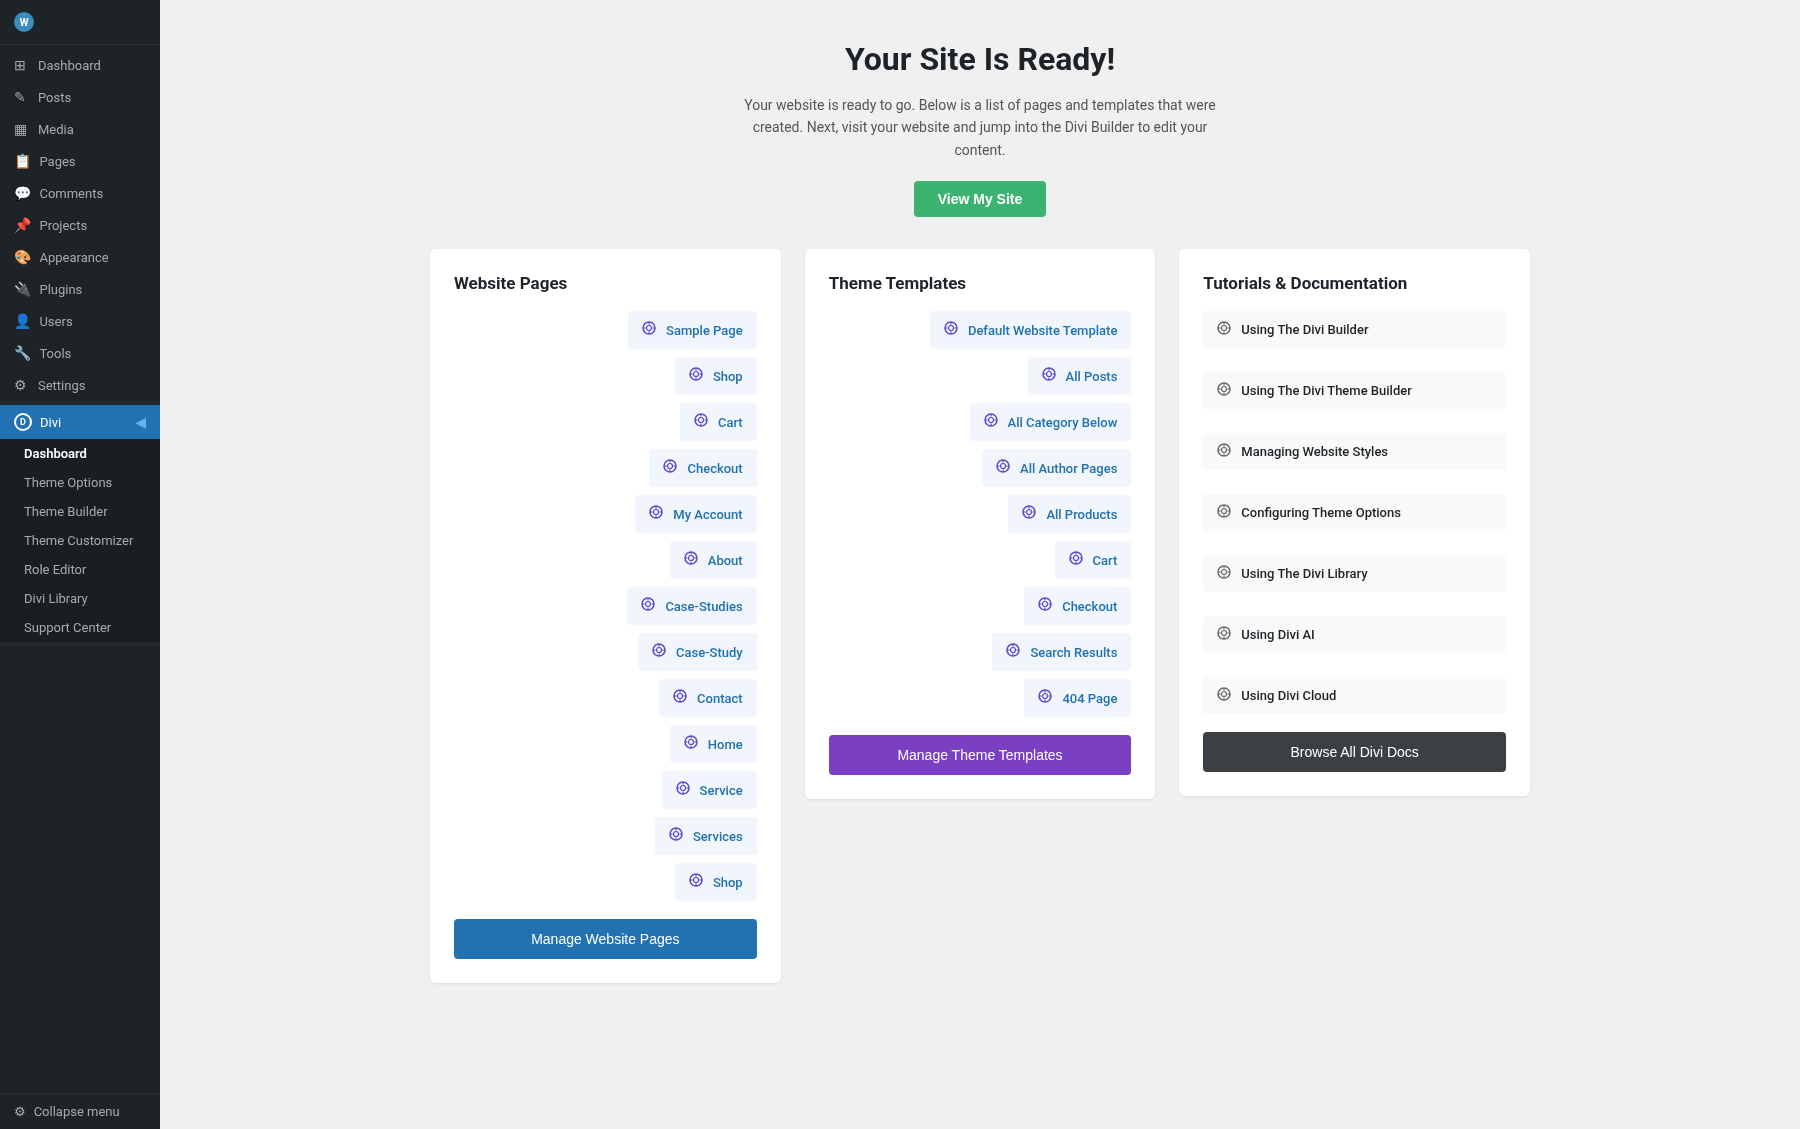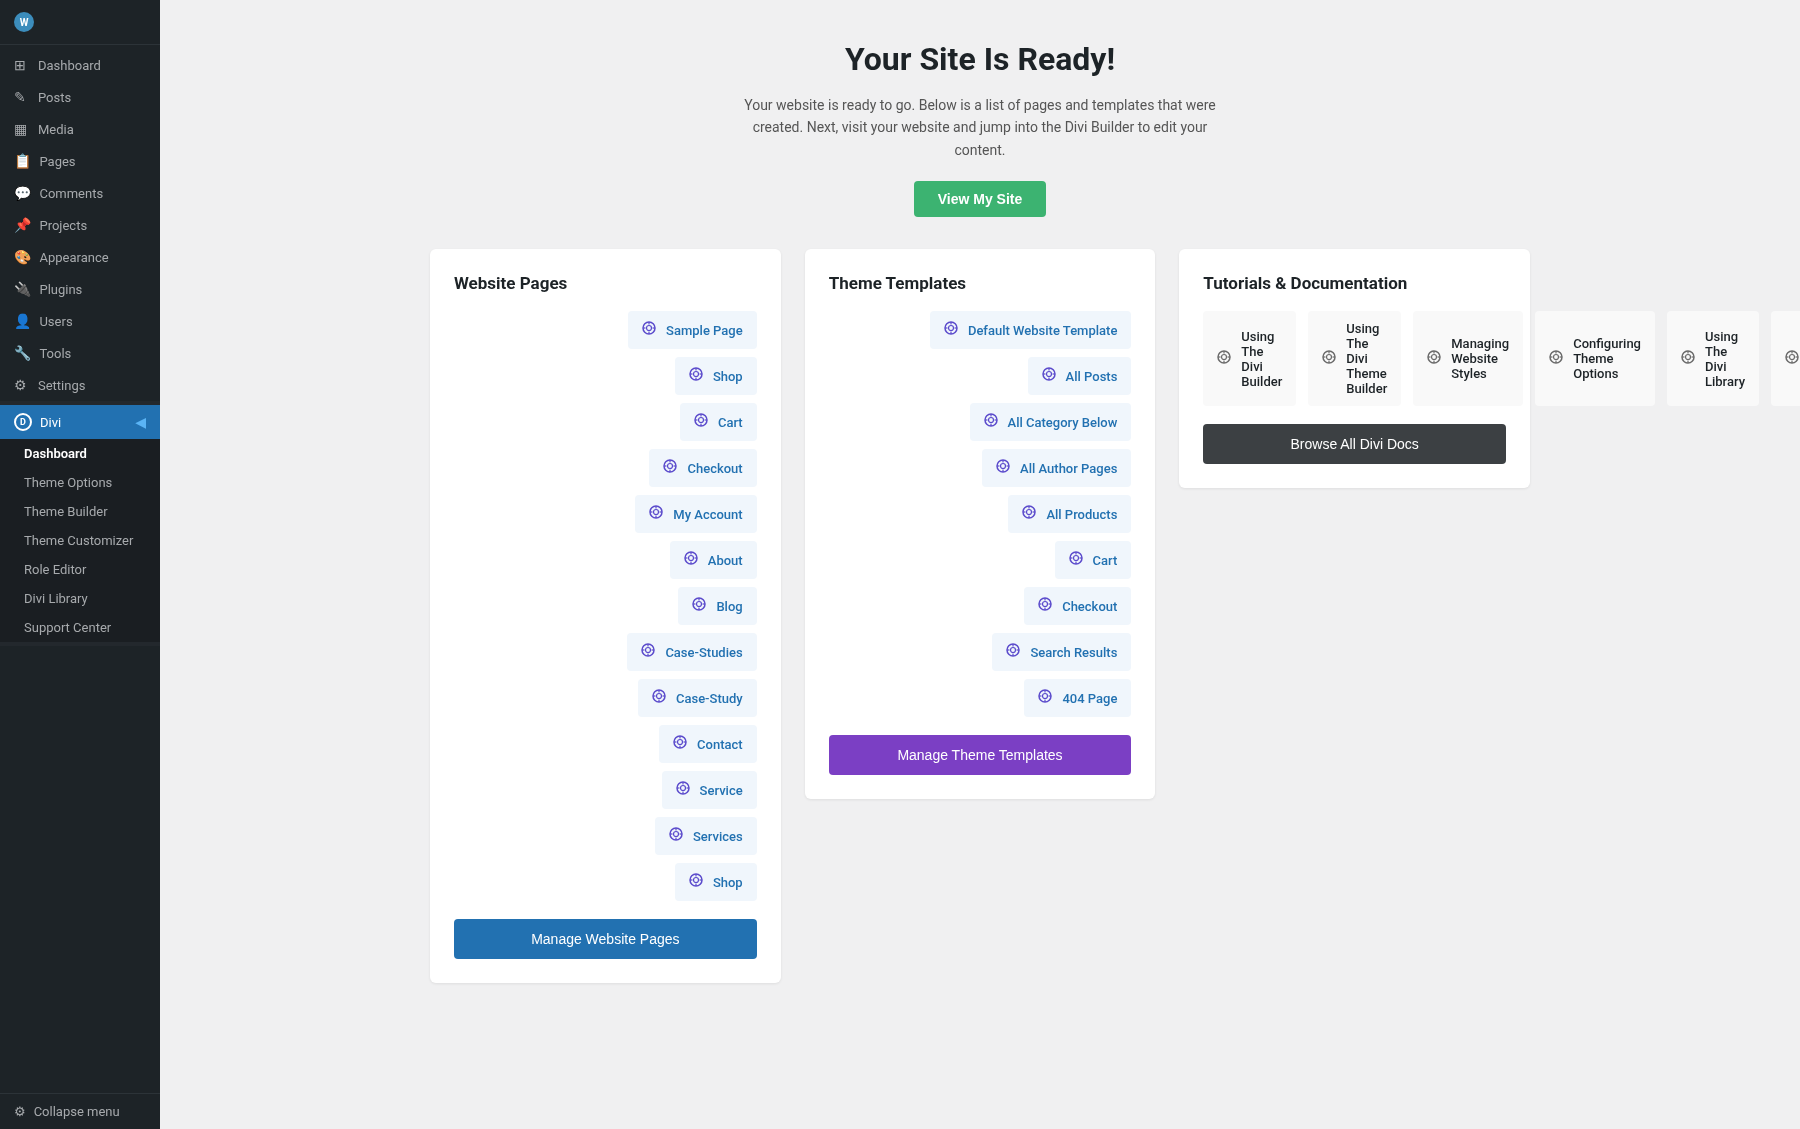--- a/index.html
+++ b/index.html
@@ -165,21 +165,21 @@
       font-size: 14px;
       font-weight: 400;
       cursor: pointer;
       text-align: center;
       color: #fff;
     }
     .card-btn.blue { background: #2271b1; }
     .card-btn.purple { background: #7b3fc4; }
     .card-btn.dark { background: #3c4043; color: #fff; }
 
-    .tutorials-list { list-style: none; display: flex; gap: 12px; }
+    .tutorials-list { list-style: none; display: flex; flex-direction: column; gap: 24px; }
     .tutorial-item {
       display: flex; align-items: center; gap: 10px;
       padding: 10px 14px;
       background: #f9f9f9;
       border-radius: 4px;
       cursor: pointer;
       color: #1d2327;
       font-size: 13px;
       font-weight: 500;
     }
@@ -356,33 +356,20 @@
             <span class="item-icon">
       <svg width="14" height="14" viewBox="0 0 14 14" fill="none" xmlns="http://www.w3.org/2000/svg">
         <circle cx="7" cy="7" r="6" stroke="#5b4bcc" stroke-width="1.5"></circle>
         <circle cx="7" cy="7" r="2.5" stroke="#5b4bcc" stroke-width="1.2"></circle>
         <line x1="7" y1="1" x2="7" y2="3.5" stroke="#5b4bcc" stroke-width="1.2"></line>
         <line x1="7" y1="10.5" x2="7" y2="13" stroke="#5b4bcc" stroke-width="1.2"></line>
         <line x1="1" y1="7" x2="3.5" y2="7" stroke="#5b4bcc" stroke-width="1.2"></line>
         <line x1="10.5" y1="7" x2="13" y2="7" stroke="#5b4bcc" stroke-width="1.2"></line>
       </svg>
     </span>
-            <span>Blog</span>
-          </li>
-          <li class="card-list-item">
-            <span class="item-icon">
-      <svg width="14" height="14" viewBox="0 0 14 14" fill="none" xmlns="http://www.w3.org/2000/svg">
-        <circle cx="7" cy="7" r="6" stroke="#5b4bcc" stroke-width="1.5"></circle>
-        <circle cx="7" cy="7" r="2.5" stroke="#5b4bcc" stroke-width="1.2"></circle>
-        <line x1="7" y1="1" x2="7" y2="3.5" stroke="#5b4bcc" stroke-width="1.2"></line>
-        <line x1="7" y1="10.5" x2="7" y2="13" stroke="#5b4bcc" stroke-width="1.2"></line>
-        <line x1="1" y1="7" x2="3.5" y2="7" stroke="#5b4bcc" stroke-width="1.2"></line>
-        <line x1="10.5" y1="7" x2="13" y2="7" stroke="#5b4bcc" stroke-width="1.2"></line>
-      </svg>
-    </span>
             <span>Case-Studies</span>
           </li>
           <li class="card-list-item">
             <span class="item-icon">
       <svg width="14" height="14" viewBox="0 0 14 14" fill="none" xmlns="http://www.w3.org/2000/svg">
         <circle cx="7" cy="7" r="6" stroke="#5b4bcc" stroke-width="1.5"></circle>
         <circle cx="7" cy="7" r="2.5" stroke="#5b4bcc" stroke-width="1.2"></circle>
         <line x1="7" y1="1" x2="7" y2="3.5" stroke="#5b4bcc" stroke-width="1.2"></line>
         <line x1="7" y1="10.5" x2="7" y2="13" stroke="#5b4bcc" stroke-width="1.2"></line>
         <line x1="1" y1="7" x2="3.5" y2="7" stroke="#5b4bcc" stroke-width="1.2"></line>
@@ -396,20 +383,33 @@
       <svg width="14" height="14" viewBox="0 0 14 14" fill="none" xmlns="http://www.w3.org/2000/svg">
         <circle cx="7" cy="7" r="6" stroke="#5b4bcc" stroke-width="1.5"></circle>
         <circle cx="7" cy="7" r="2.5" stroke="#5b4bcc" stroke-width="1.2"></circle>
         <line x1="7" y1="1" x2="7" y2="3.5" stroke="#5b4bcc" stroke-width="1.2"></line>
         <line x1="7" y1="10.5" x2="7" y2="13" stroke="#5b4bcc" stroke-width="1.2"></line>
         <line x1="1" y1="7" x2="3.5" y2="7" stroke="#5b4bcc" stroke-width="1.2"></line>
         <line x1="10.5" y1="7" x2="13" y2="7" stroke="#5b4bcc" stroke-width="1.2"></line>
       </svg>
     </span>
             <span>Contact</span>
+          </li>
+          <li class="card-list-item">
+            <span class="item-icon">
+      <svg width="14" height="14" viewBox="0 0 14 14" fill="none" xmlns="http://www.w3.org/2000/svg">
+        <circle cx="7" cy="7" r="6" stroke="#5b4bcc" stroke-width="1.5"></circle>
+        <circle cx="7" cy="7" r="2.5" stroke="#5b4bcc" stroke-width="1.2"></circle>
+        <line x1="7" y1="1" x2="7" y2="3.5" stroke="#5b4bcc" stroke-width="1.2"></line>
+        <line x1="7" y1="10.5" x2="7" y2="13" stroke="#5b4bcc" stroke-width="1.2"></line>
+        <line x1="1" y1="7" x2="3.5" y2="7" stroke="#5b4bcc" stroke-width="1.2"></line>
+        <line x1="10.5" y1="7" x2="13" y2="7" stroke="#5b4bcc" stroke-width="1.2"></line>
+      </svg>
+    </span>
+            <span>Home</span>
           </li>
           <li class="card-list-item">
             <span class="item-icon">
       <svg width="14" height="14" viewBox="0 0 14 14" fill="none" xmlns="http://www.w3.org/2000/svg">
         <circle cx="7" cy="7" r="6" stroke="#5b4bcc" stroke-width="1.5"></circle>
         <circle cx="7" cy="7" r="2.5" stroke="#5b4bcc" stroke-width="1.2"></circle>
         <line x1="7" y1="1" x2="7" y2="3.5" stroke="#5b4bcc" stroke-width="1.2"></line>
         <line x1="7" y1="10.5" x2="7" y2="13" stroke="#5b4bcc" stroke-width="1.2"></line>
         <line x1="1" y1="7" x2="3.5" y2="7" stroke="#5b4bcc" stroke-width="1.2"></line>
         <line x1="10.5" y1="7" x2="13" y2="7" stroke="#5b4bcc" stroke-width="1.2"></line>

